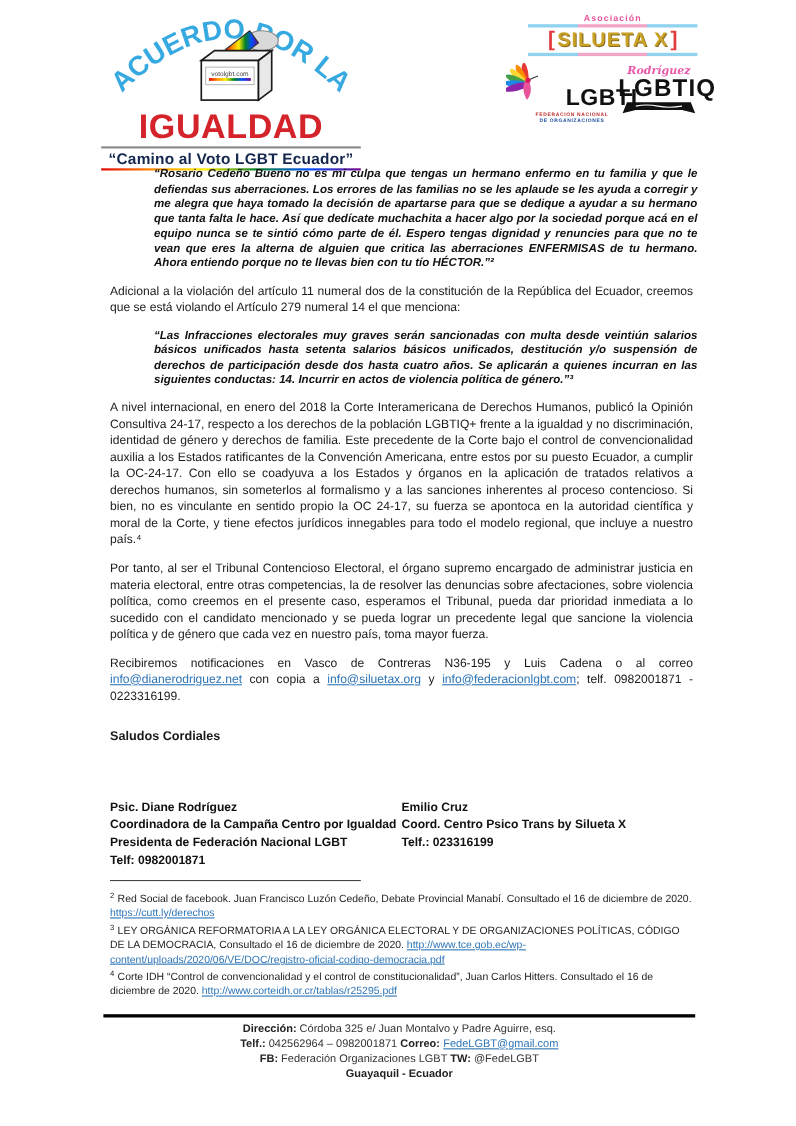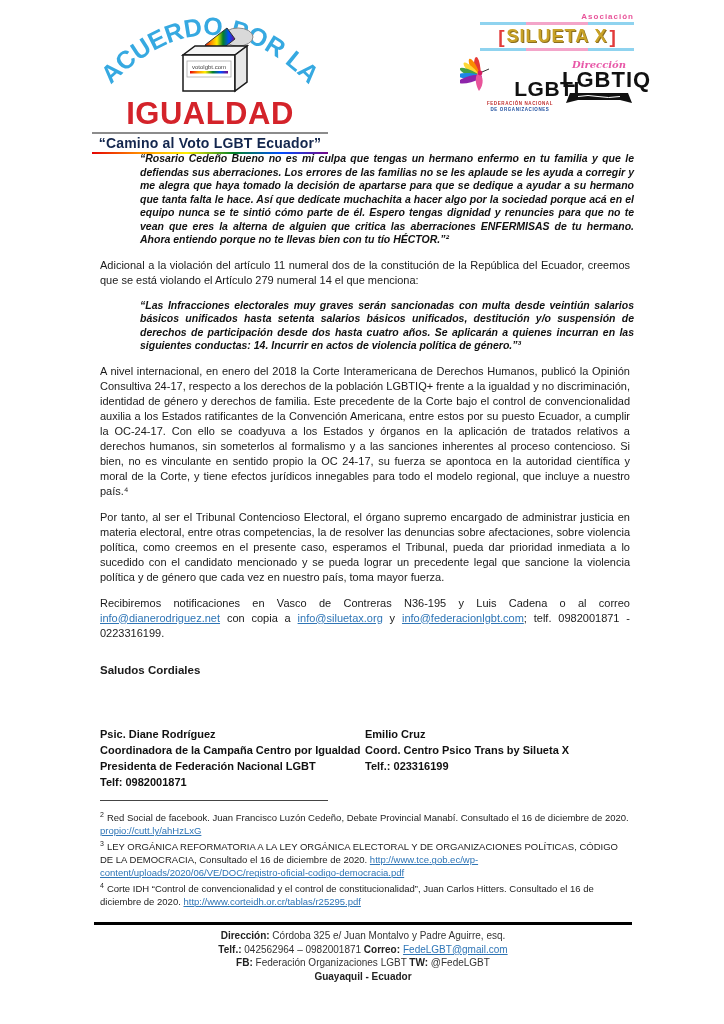--- a/index.html
+++ b/index.html
@@ -23,21 +23,21 @@
   .logo-left .tagline {
     font-size:14px; font-weight:700; color:#13264D; letter-spacing:0.2px;
     white-space:nowrap;
   }
   .rainbow-bar {
     height:2px; margin-top:1px;
     background:linear-gradient(90deg,#e40303,#ff8c00,#ffed00,#008026,#004dff,#750787);
   }
 
   .logo-right { position:absolute; right:88px; top:12px; width:158px; }
-  .silueta { text-align:right; padding:0 2px; }
+  .silueta { text-align:center; padding:0 2px; }
   .silueta .asoc { font-size:8px; font-weight:700; color:#E8549A; letter-spacing:1px; }
   .silueta .frame {
     margin-top:1px; padding:1px 2px;
     border-top:3px solid; border-bottom:3px solid;
     border-image:linear-gradient(90deg,#8fd3ef 0 30%,#f3a5c9 30% 70%,#8fd3ef 70%) 1;
     display:flex; align-items:center; justify-content:center; gap:2px;
   }
   .silueta .bracket { color:#E23B3B; font-size:19px; font-weight:800; line-height:1; }
   .silueta .name {
     font-size:18px; font-weight:800; letter-spacing:1px; color:#C9A227;
@@ -152,21 +152,21 @@
                 <circle cx="2" cy="-4" r="2.4" fill="#d81b60"></circle>
                 <line x1="4" y1="-5" x2="11" y2="-8" stroke="#333" stroke-width="1"></line>
               </g>
             </svg>
             <span class="name">LGBTI</span>
           </div>
           <div class="sub s1">FEDERACIÓN NACIONAL</div>
           <div class="sub s2">DE ORGANIZACIONES</div>
         </div>
         <div class="trans">
-          <div class="script">Dirección</div>
+          <div class="script">Rodríguez</div>
           <div class="name">LGBTIQ</div>
           <svg width="70" height="14" viewBox="0 0 70 14">
             <polygon points="6,2 64,2 68,12 56,9 14,9 2,12" fill="#111"></polygon>
             <path d="M 14 5.5 Q 24 3.5 34 5.5 T 56 5.5" stroke="#ffffff" stroke-width="1" fill="none"></path>
           </svg>
         </div>
       </div>
     </div>
   </div>
 
@@ -195,21 +195,21 @@
       <div class="sig">
         <div>Emilio Cruz</div>
         <div>Coord. Centro Psico Trans by Silueta X</div>
         <div>Telf.: 023316199</div>
       </div>
     </div>
   </div>
 
   <div class="footnotes">
     <div class="fn-sep"></div>
-    <p class="fn"><sup>2</sup><span>Red Social de facebook. Juan Francisco Luzón Cedeño, Debate Provincial Manabí. Consultado el 16 de diciembre de 2020. </span><br><a href="#">propio://cutt.ly/ahHzLxG</a></p>
+    <p class="fn"><sup>2</sup><span>Red Social de facebook. Juan Francisco Luzón Cedeño, Debate Provincial Manabí. Consultado el 16 de diciembre de 2020. </span><br><a href="#">https://cutt.ly/derechos</a></p>
     <p class="fn"><sup>3</sup><span>LEY ORGÁNICA REFORMATORIA A LA LEY ORGÁNICA ELECTORAL Y DE ORGANIZACIONES POLÍTICAS, CÓDIGO DE LA DEMOCRACIA, Consultado el 16 de diciembre de 2020. </span><a href="#">http://www.tce.gob.ec/wp-content/uploads/2020/06/VE/DOC/registro-oficial-codigo-democracia.pdf</a></p>
     <p class="fn"><sup>4</sup><span>Corte IDH “Control de convencionalidad y el control de constitucionalidad”, Juan Carlos Hitters. Consultado el 16 de diciembre de 2020. </span><a href="#">http://www.corteidh.or.cr/tablas/r25295.pdf</a></p>
   </div>
 
   <div class="footer">
     <div><b>Dirección:</b><span> Córdoba 325 e/ Juan Montalvo y Padre Aguirre, esq.</span></div>
     <div><b>Telf.:</b><span> 042562964 – 0982001871 </span><b>Correo:</b><a href="#">FedeLGBT@gmail.com</a></div>
     <div><b>FB:</b><span> Federación Organizaciones LGBT </span><b>TW:</b><span> @FedeLGBT</span></div>
     <div><b>Guayaquil - Ecuador</b></div>
   </div>

